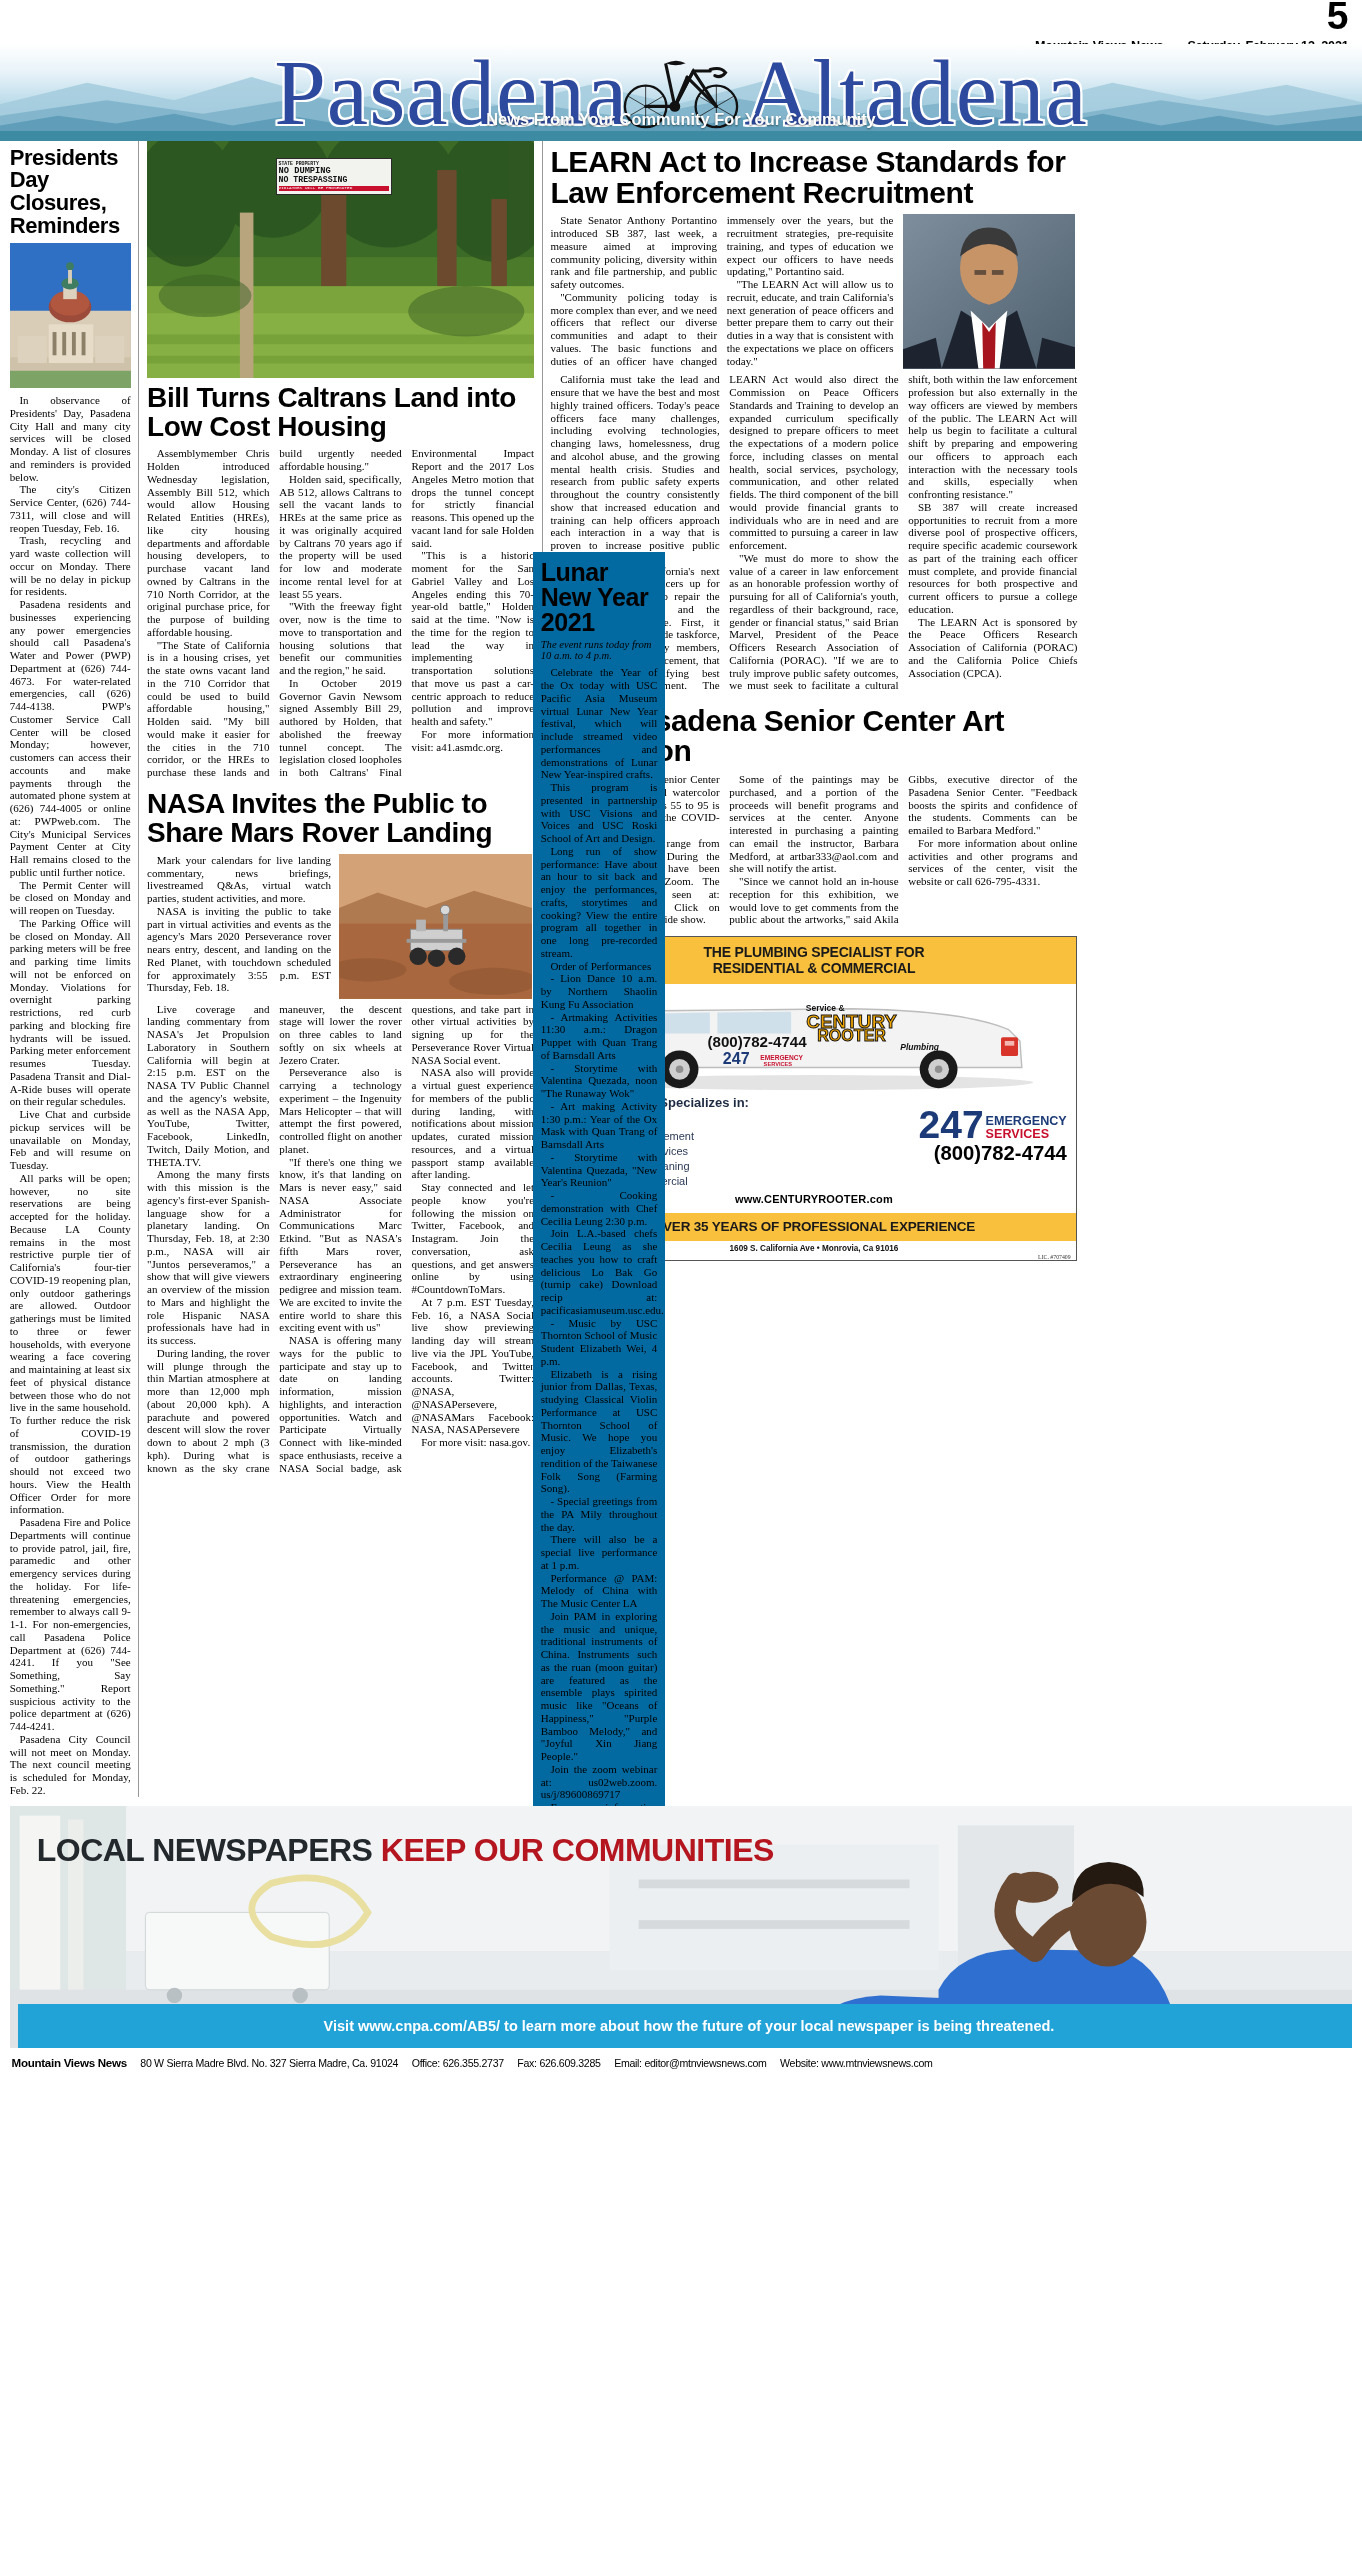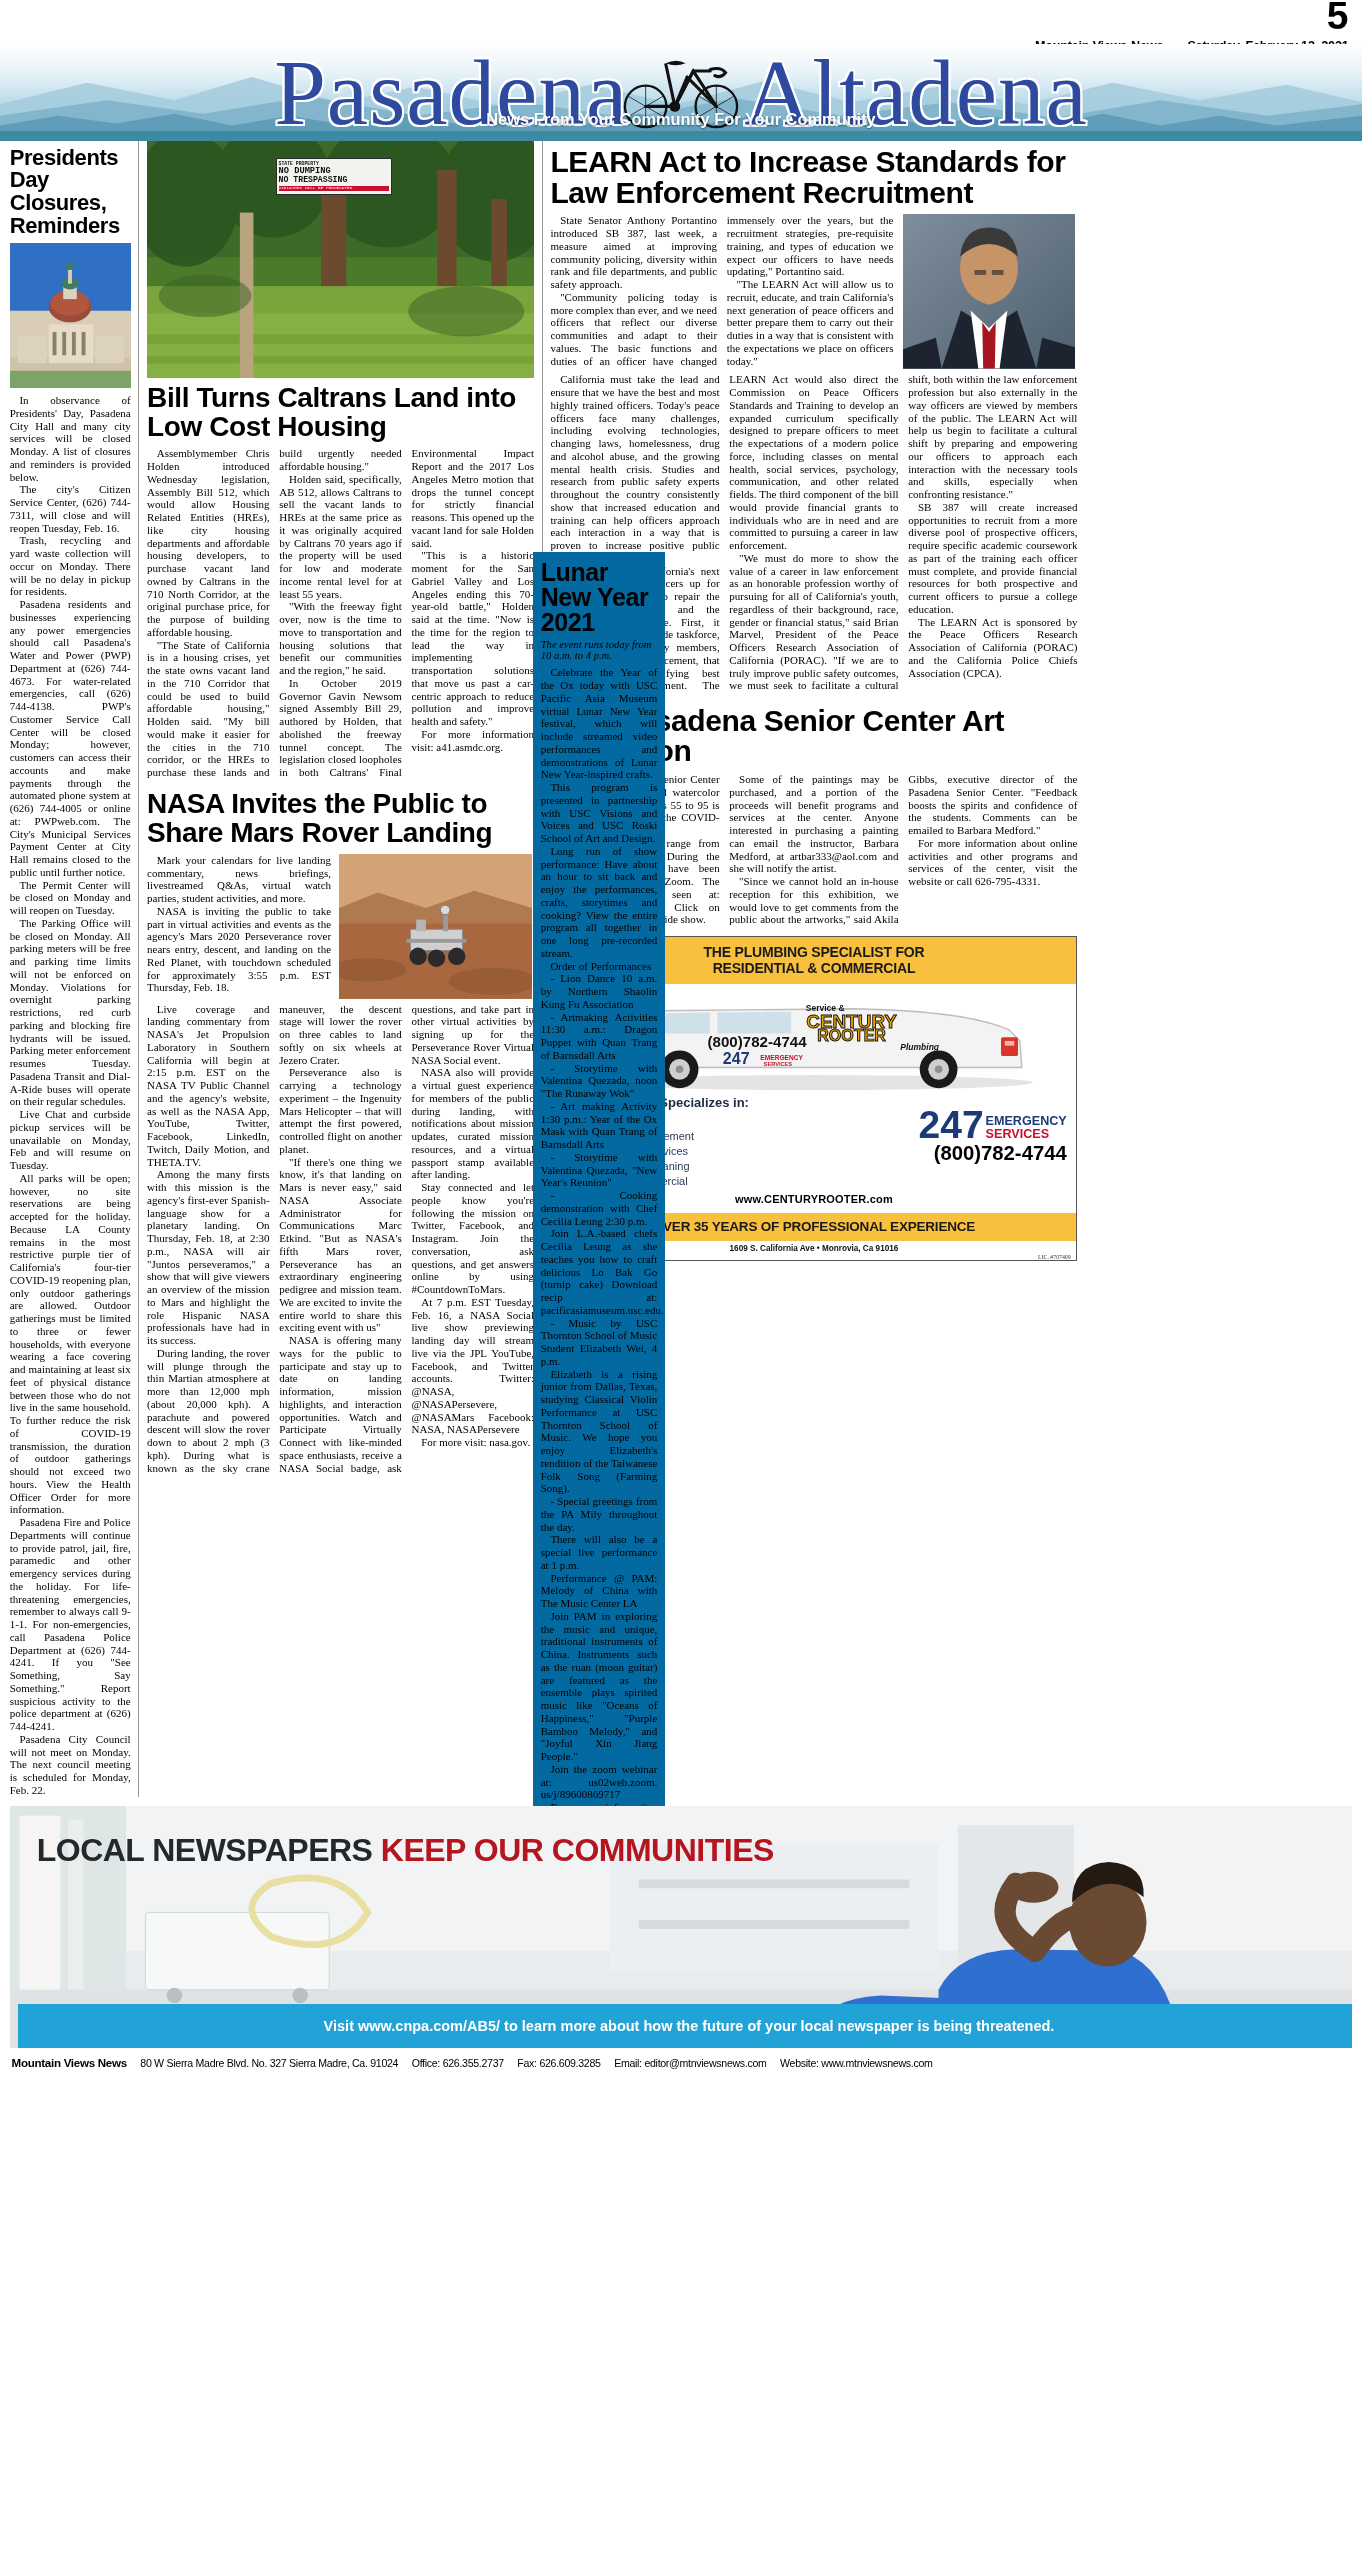--- a/index.html
+++ b/index.html
@@ -398,21 +398,21 @@
     </div>
 
     <div class="rule"></div>
 
     <div class="col c-right">
 
       <h2 class="hl huge">LEARN Act to Increase Standards for Law Enforcement Recruitment</h2>
 
       <div style="display:flex; gap:9.7px; align-items:flex-start; margin-top:3.9px;">
         <div class="body twocol" style="width:343px;">
-          <p>State Senator Anthony Portantino introduced SB 387, last week, a measure aimed at improving community policing, diversity within rank and file departments, and public safety approach.</p>
+          <p>State Senator Anthony Portantino introduced SB 387, last week, a measure aimed at improving community policing, diversity within rank and file partnership, and public safety outcomes.</p>
           <p>"Community policing today is more complex than ever, and we need officers that reflect our diverse communities and adapt to their values. The basic functions and duties of an officer have changed immensely over the years, but the recruitment strategies, pre-requisite training, and types of education we expect our officers to have needs updating," Portantino said.</p>
           <p>"The LEARN Act will allow us to recruit, educate, and train California's next generation of peace officers and better prepare them to carry out their duties in a way that is consistent with the expectations we place on officers today."</p>
         </div>
         <div class="photo" style="width:172px;height:155px;background:#5a6b7c;margin:0;">
           <svg class="scene" viewBox="0 0 178 160" preserveAspectRatio="none">
             <rect width="178" height="160" fill="#6e7f8f"></rect>
             <rect width="178" height="160" fill="url(#bgp)"></rect>
             <defs>
                 <linearGradient id="bgp" x1="0" y1="0" x2="1" y2="1">
               <stop offset="0" stop-color="#7e8e9c"></stop>

